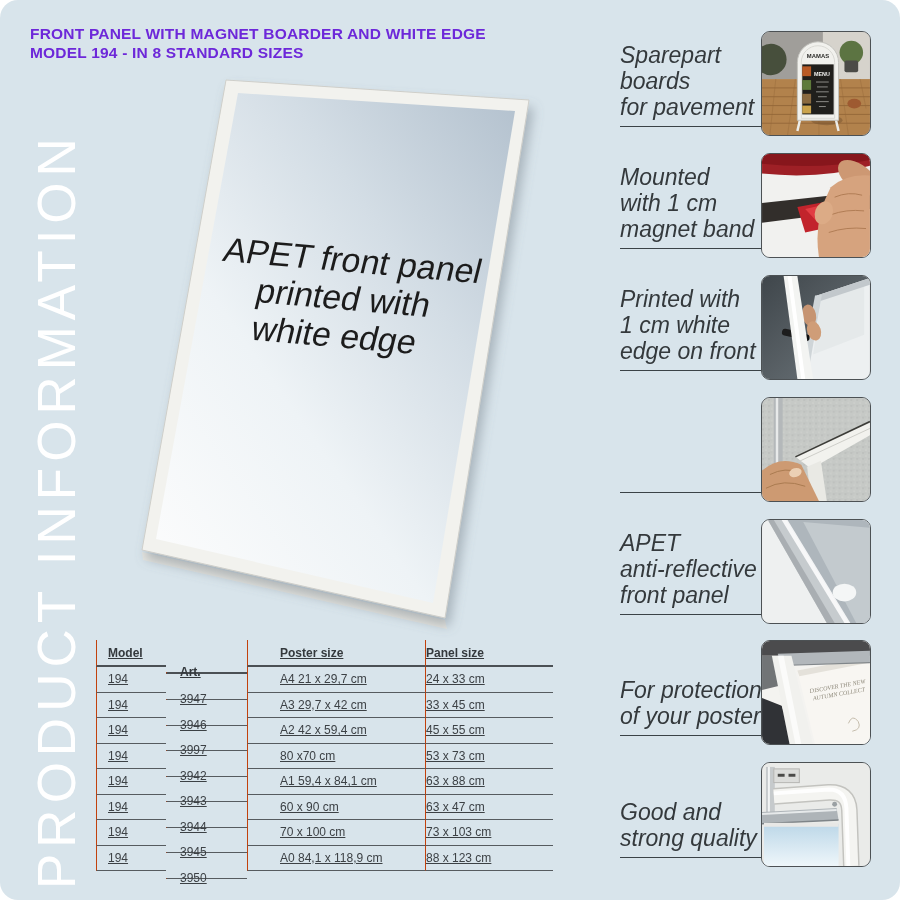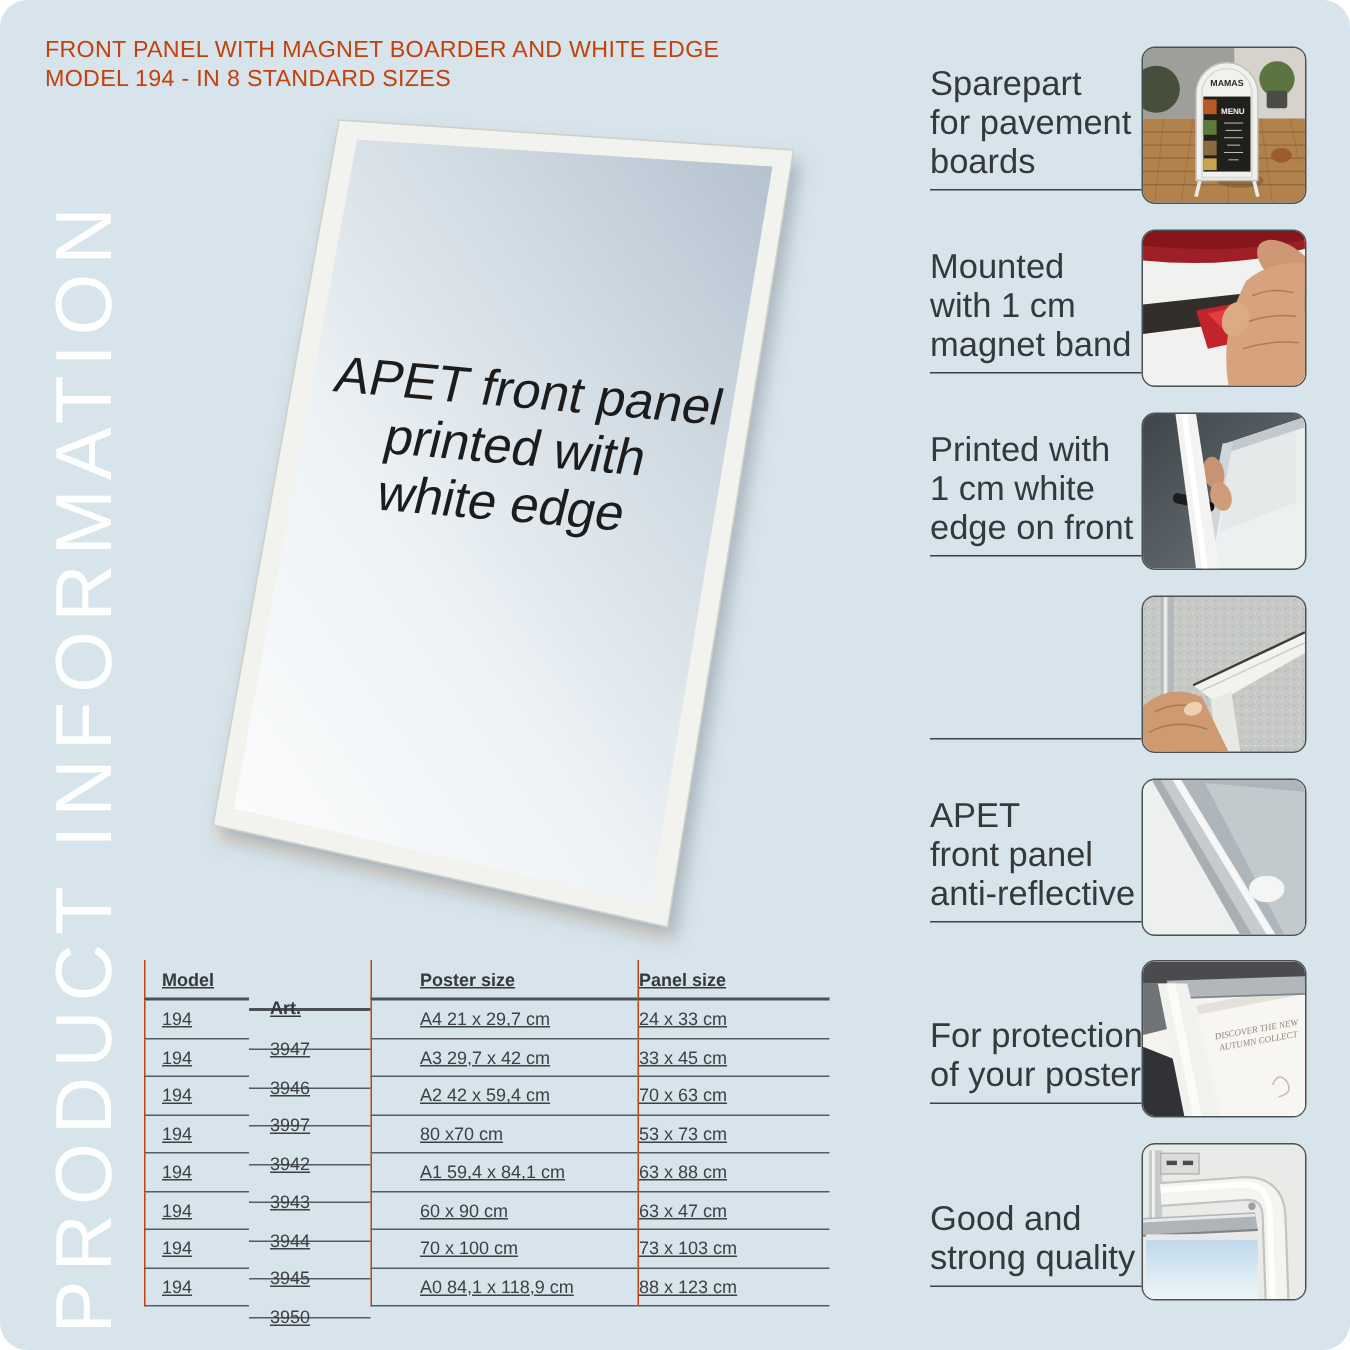--- a/index.html
+++ b/index.html
@@ -1,40 +1,40 @@
 <!DOCTYPE html>
 <html><head>
 <meta charset="utf-8">
 <style>
   html,body{margin:0;padding:0;background:#ffffff;width:900px;height:900px;font-family:"Liberation Sans",sans-serif;}
   .card{position:relative;width:900px;height:900px;background:#d8e4eb;border-radius:18px;overflow:hidden;}
 
   
-  .header{position:absolute;left:30px;top:24px;color:#c2410c;font-size:15.5px;font-weight:400;line-height:19px;letter-spacing:.2px;}
+  .header{position:absolute;left:30px;top:24px;color:#6d28d9;font-size:15.5px;font-weight:700;line-height:19px;letter-spacing:.2px;}
 
   
   .vtitle{position:absolute;left:26px;top:889px;transform:rotate(-90deg);transform-origin:0 0;
           white-space:nowrap;color:#ffffff;font-size:53px;letter-spacing:6px;font-weight:400;}
 
   
   .panel-svg{position:absolute;left:0;top:0;width:900px;height:900px;}
 
   
   .size-table{position:absolute;left:96px;top:640px;display:grid;
               grid-template-columns:70px 81px 178px 128px;
               grid-template-rows:27px repeat(8,25.5px);}
   .size-table .cell{display:flex;align-items:center;font-size:12px;color:#3c4145;
                     border-left:1px solid #c2410c;border-bottom:1px solid #565b5f;text-decoration:underline;}
   .size-table .hcell{font-weight:bold;border-bottom:2px solid #4b5054;color:#34393d;}
   .c1{padding-left:11px;} .c2{padding-left:13px;margin-top:32px;} .c3{padding-left:32px;} .c4{}
 
   
   .features{position:absolute;left:620px;top:31px;width:251px;height:867px;}
   .feature{position:absolute;left:0;width:251px;height:105px;}
-  .f-label{position:absolute;left:0;bottom:16px;width:150px;color:#34393c;font-size:23px;line-height:26px;}
+  .f-label{position:absolute;left:0;bottom:16px;width:150px;color:#34393c;font-size:23px;line-height:26px;font-style:italic;}
   .f-label div{white-space:nowrap;}
   .f-line{position:absolute;left:0;bottom:9px;width:141px;height:1px;background:#3b4247;}
   .photo{position:absolute;right:0;top:0;width:110px;height:105px;border:1px solid #4c5154;
          border-radius:9px;overflow:hidden;box-sizing:border-box;background:#ccc;}
   .photo svg{display:block;width:108px;height:103px;}
 </style>
 </head>
 <body>
 
 <div class="card">
@@ -80,21 +80,21 @@
     <div class="cell c4">24 x 33 cm</div>
 
     <div class="cell c1">194</div>
     <div class="cell c2">3946</div>
     <div class="cell c3">A3 29,7 x 42 cm</div>
     <div class="cell c4">33 x 45 cm</div>
 
     <div class="cell c1">194</div>
     <div class="cell c2">3997</div>
     <div class="cell c3">A2 42 x 59,4 cm</div>
-    <div class="cell c4">70 x 63 cm</div>
+    <div class="cell c4">45 x 55 cm</div>
 
     <div class="cell c1">194</div>
     <div class="cell c2">3942</div>
     <div class="cell c3">80 x70 cm</div>
     <div class="cell c4">53 x 73 cm</div>
 
     <div class="cell c1">194</div>
     <div class="cell c2">3943</div>
     <div class="cell c3">A1 59,4 x 84,1 cm</div>
     <div class="cell c4">63 x 88 cm</div>
@@ -113,22 +113,22 @@
     <div class="cell c2">3950</div>
     <div class="cell c3">A0 84,1 x 118,9 cm</div>
     <div class="cell c4">88 x 123 cm</div>
   </div>
 
   <div class="features">
 
     <div class="feature" style="top:0px">
       <div class="f-label">
         <div>Sparepart</div>
+        <div>boards</div>
         <div>for pavement</div>
-        <div>boards</div>
       </div>
       <div class="f-line"></div>
       <div class="photo">
         <svg viewBox="0 0 110 105">
           <rect width="110" height="48" fill="#a09e9a"></rect>
           <rect x="62" width="48" height="48" fill="#d6d3cc"></rect>
           <circle cx="9" cy="28" r="16" fill="#474f3c"></circle>
           <circle cx="91" cy="21" r="12" fill="#5c7442"></circle>
           <rect x="84" y="29" width="14" height="12" rx="2" fill="#4b4b47"></rect>
           <rect y="48" width="110" height="57" fill="#b2824c"></rect>
@@ -236,22 +236,22 @@
           <path d="M0,74 Q18,58 40,68 L58,105 H0 Z" fill="#cd9a72"></path>
           <path d="M8,78 Q24,70 38,76 M4,92 Q22,82 44,90" stroke="#a97a50" stroke-width="1" fill="none"></path>
           <ellipse cx="34" cy="76" rx="6.5" ry="4.5" fill="#ecd0b4" transform="rotate(-18 34 76)"></ellipse>
         </svg>
       </div>
     </div>
 
     <div class="feature" style="top:488px">
       <div class="f-label">
         <div>APET</div>
+        <div>anti-reflective</div>
         <div>front panel</div>
-        <div>anti-reflective</div>
       </div>
       <div class="f-line"></div>
       <div class="photo">
         <svg viewBox="0 0 110 105">
           <rect width="110" height="105" fill="#eef0f0"></rect>
           <polygon points="24,0 110,0 110,105 88,105" fill="#aeb6bc"></polygon>
           <polygon points="42,2 110,8 110,105 96,105" fill="#c3cace"></polygon>
           <ellipse cx="84" cy="74" rx="12" ry="9" fill="#f4f6f6"></ellipse>
           <polygon points="6,0 24,0 88,105 66,105" fill="#c6cbce"></polygon>
           <polygon points="20,0 26,0 90,105 84,105" fill="#ffffff" opacity="0.85"></polygon>

